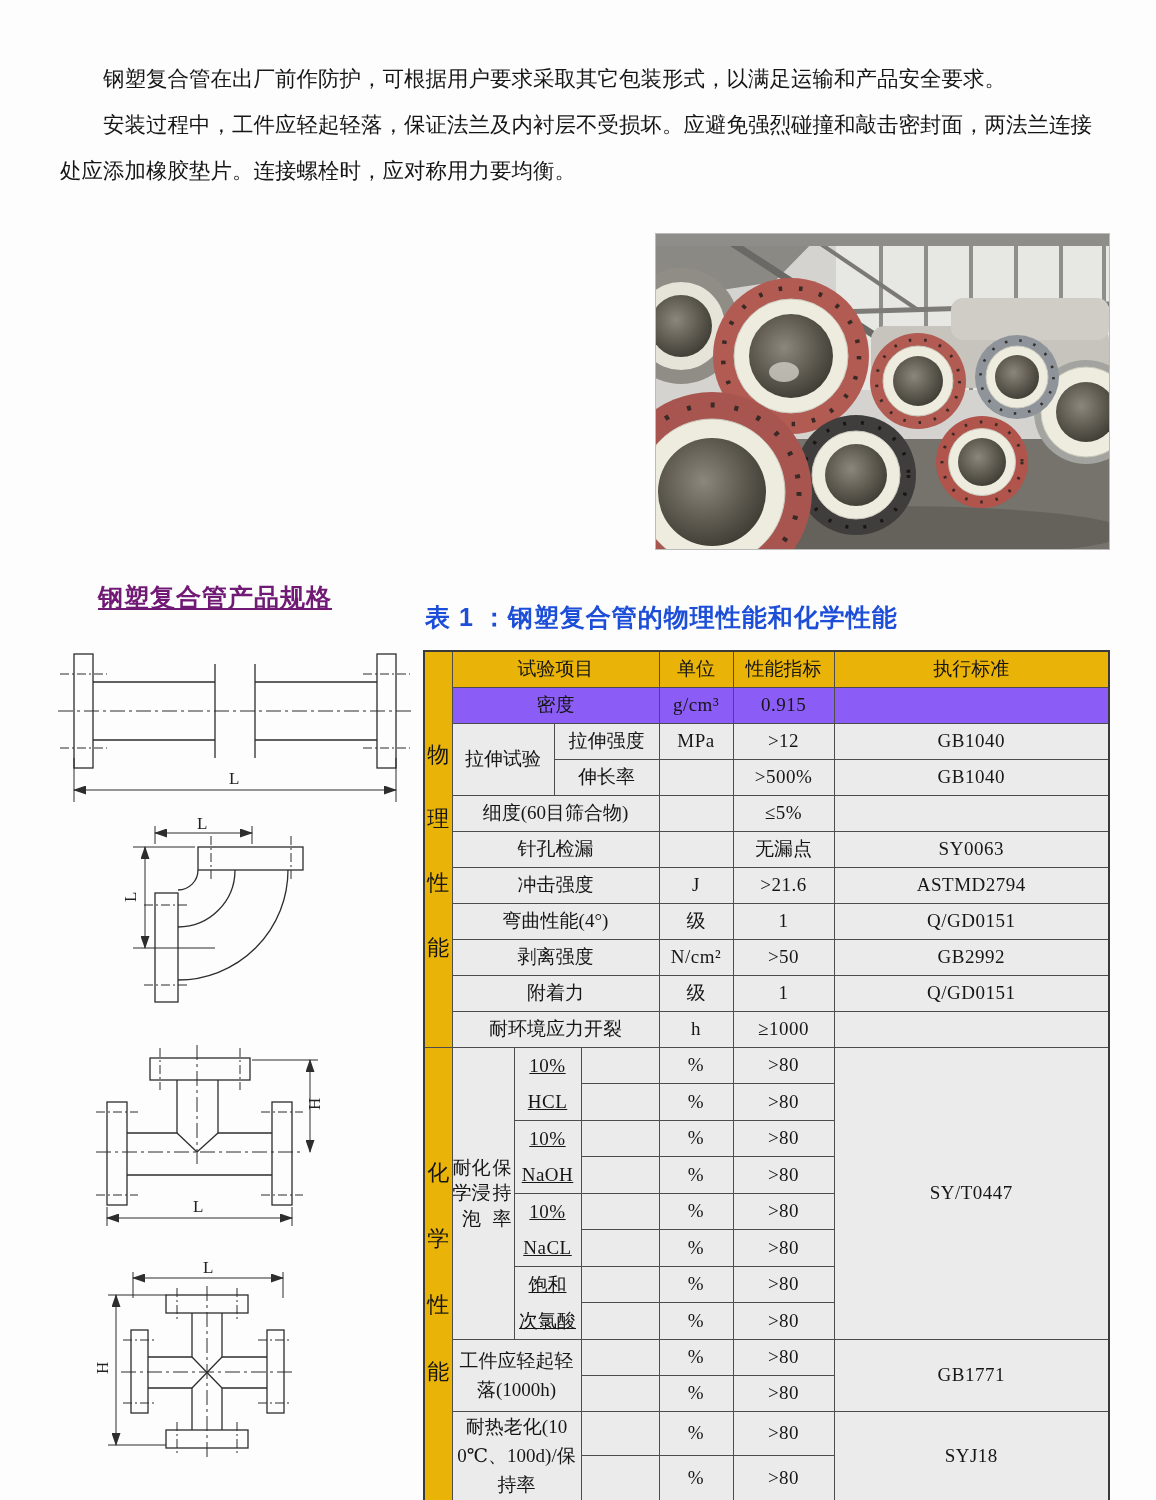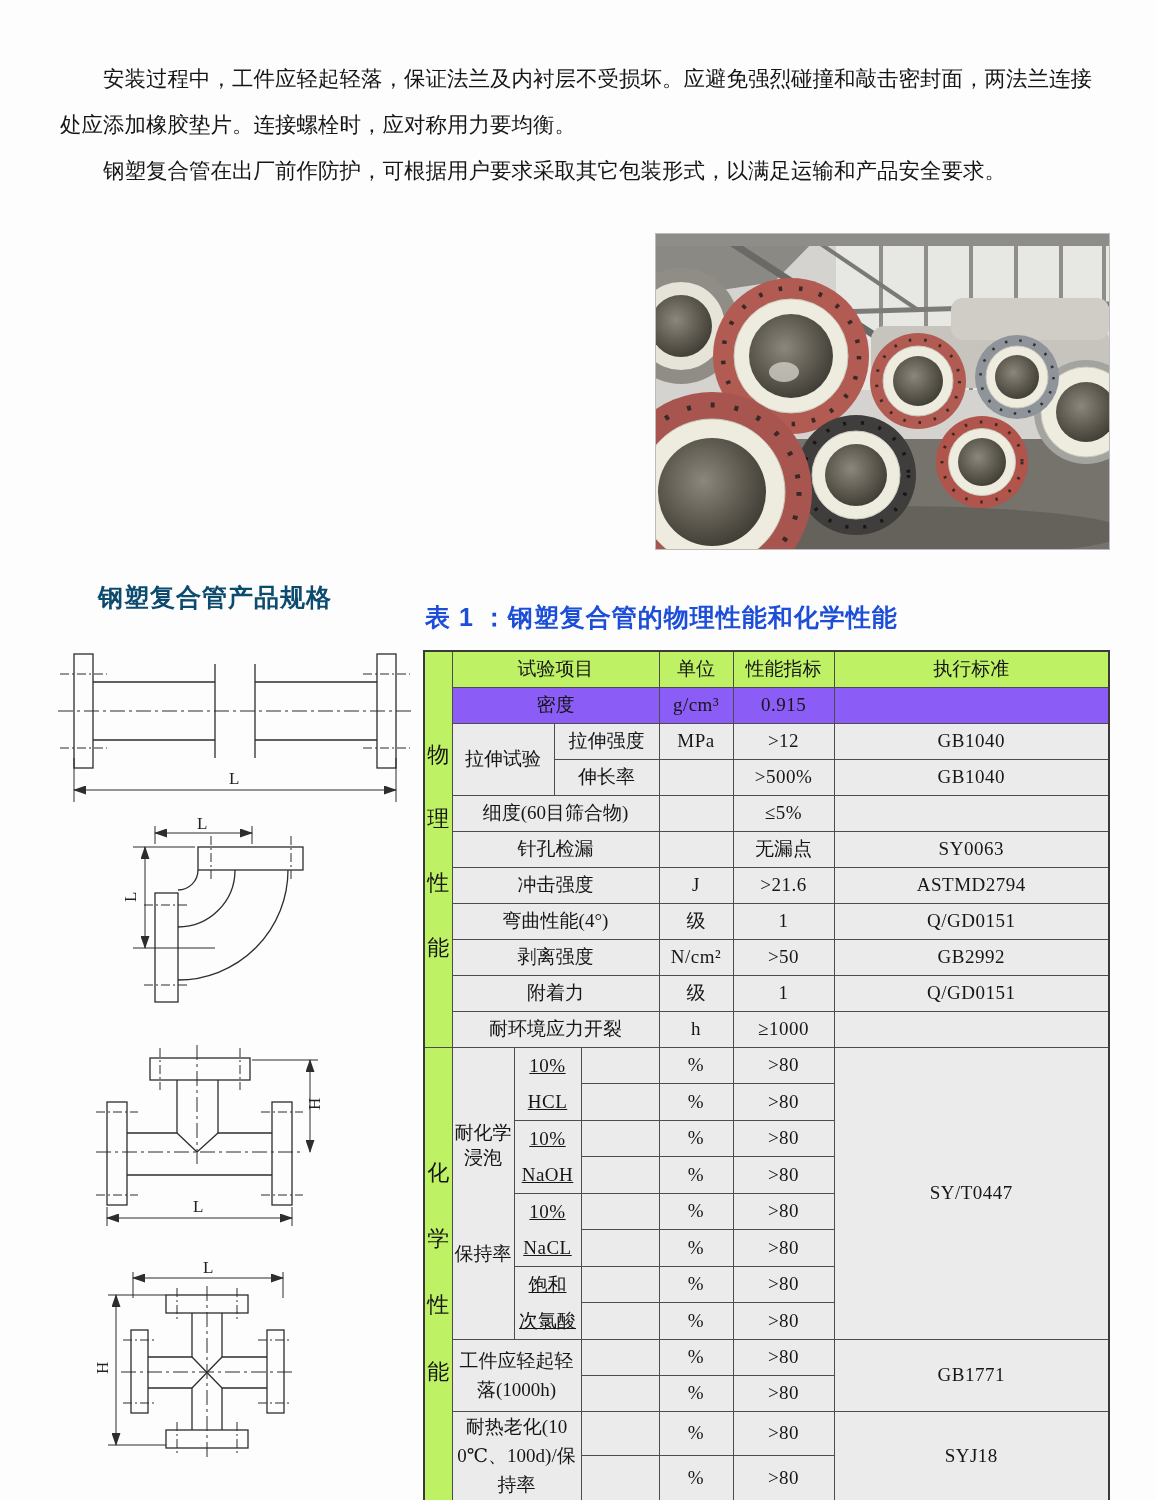--- a/index.html
+++ b/index.html
@@ -13,57 +13,57 @@
   
   .text-block{left:60px;top:56px;width:1052px;font-size:21.5px;line-height:46px;}
   .sec-title{font-weight:bold;font-size:23px;margin:0;}
   .para{margin:0;text-indent:2em;}
 
   
   .photo{left:655px;top:233px;width:455px;height:317px;border:1px solid #bbb;box-sizing:border-box;}
 
   
   .spec-heading{left:98px;top:581px;font-family:"Liberation Sans","DejaVu Sans",sans-serif;
-    font-weight:bold;font-size:25px;color:#0c4a6e;letter-spacing:1px;}
+    font-weight:bold;font-size:25px;color:#701a75;letter-spacing:1px;text-decoration:underline;}
   .table-caption{left:425px;top:601px;font-family:"Liberation Sans","DejaVu Sans",sans-serif;
     font-weight:bold;font-size:25px;color:#1d4ed8;letter-spacing:1px;}
 
   
   .drawing svg{display:block;}
   .drawing text{font-family:"Liberation Serif","DejaVu Serif",serif;font-size:17px;fill:#222;}
   .dline{stroke:#2d2d2d;stroke-width:1.3;fill:none;}
   .cline{stroke:#2d2d2d;stroke-width:1;fill:none;stroke-dasharray:15 4 3 4;}
   .tick{stroke:#2d2d2d;stroke-width:1;fill:none;stroke-dasharray:9 3 2 3;}
   .dim{stroke:#2d2d2d;stroke-width:1;fill:none;}
 
   
   table.props{position:absolute;left:423px;top:650px;width:685px;border-collapse:collapse;
     table-layout:fixed;background:#ebebeb;border:2.5px solid #3a3a3a;}
   table.props td{border:1.5px solid #4c4c4c;text-align:center;vertical-align:middle;
     font-size:19px;padding:0;overflow:hidden;}
   table.props tr{height:36px;}
-  .gray{background:#bef264;}
+  .gray{background:#eab308;}
   .gray2{background:#8b5cf6;}
   .vcell{vertical-align:middle;}
   .vlabel{writing-mode:vertical-lr;text-orientation:upright;display:inline-block;
     font-size:22px;line-height:24px;letter-spacing:64px;padding-top:14px;}
   .vlabel2{letter-spacing:66px;padding-top:10px;}
-  .chem-group{display:flex;flex-direction:column;justify-content:space-evenly;align-items:center;
+  .chem-group{display:flex;flex-direction:row;justify-content:space-evenly;align-items:center;
     height:286px;line-height:1.35;}
   .agent div{height:36px;line-height:36px;text-decoration:underline;}
   .wrapcell{text-align:left;padding:2px 3px 2px 6px;font-size:17px;line-height:1.55;
     word-break:break-all;}
   .latin{letter-spacing:.5px;}
 </style>
 </head>
 <body>
 
 <div class="abs text-block">
+  <p class="para">钢塑复合管在出厂前作防护，可根据用户要求采取其它包装形式，以满足运输和产品安全要求。</p>
   <p class="para">安装过程中，工件应轻起轻落，保证法兰及内衬层不受损坏。应避免强烈碰撞和敲击密封面，两法兰连接处应添加橡胶垫片。连接螺栓时，应对称用力要均衡。</p>
-  <p class="para">钢塑复合管在出厂前作防护，可根据用户要求采取其它包装形式，以满足运输和产品安全要求。</p>
 </div>
 
 <div class="abs photo">
 <svg width="453" height="315" viewBox="0 0 453 315">
   <defs>
     <radialGradient id="bore" cx="42%" cy="40%" r="70%">
       <stop offset="0%" stop-color="#8b877c"></stop>
       <stop offset="55%" stop-color="#5d594f"></stop>
       <stop offset="100%" stop-color="#37352e"></stop>
     </radialGradient>

